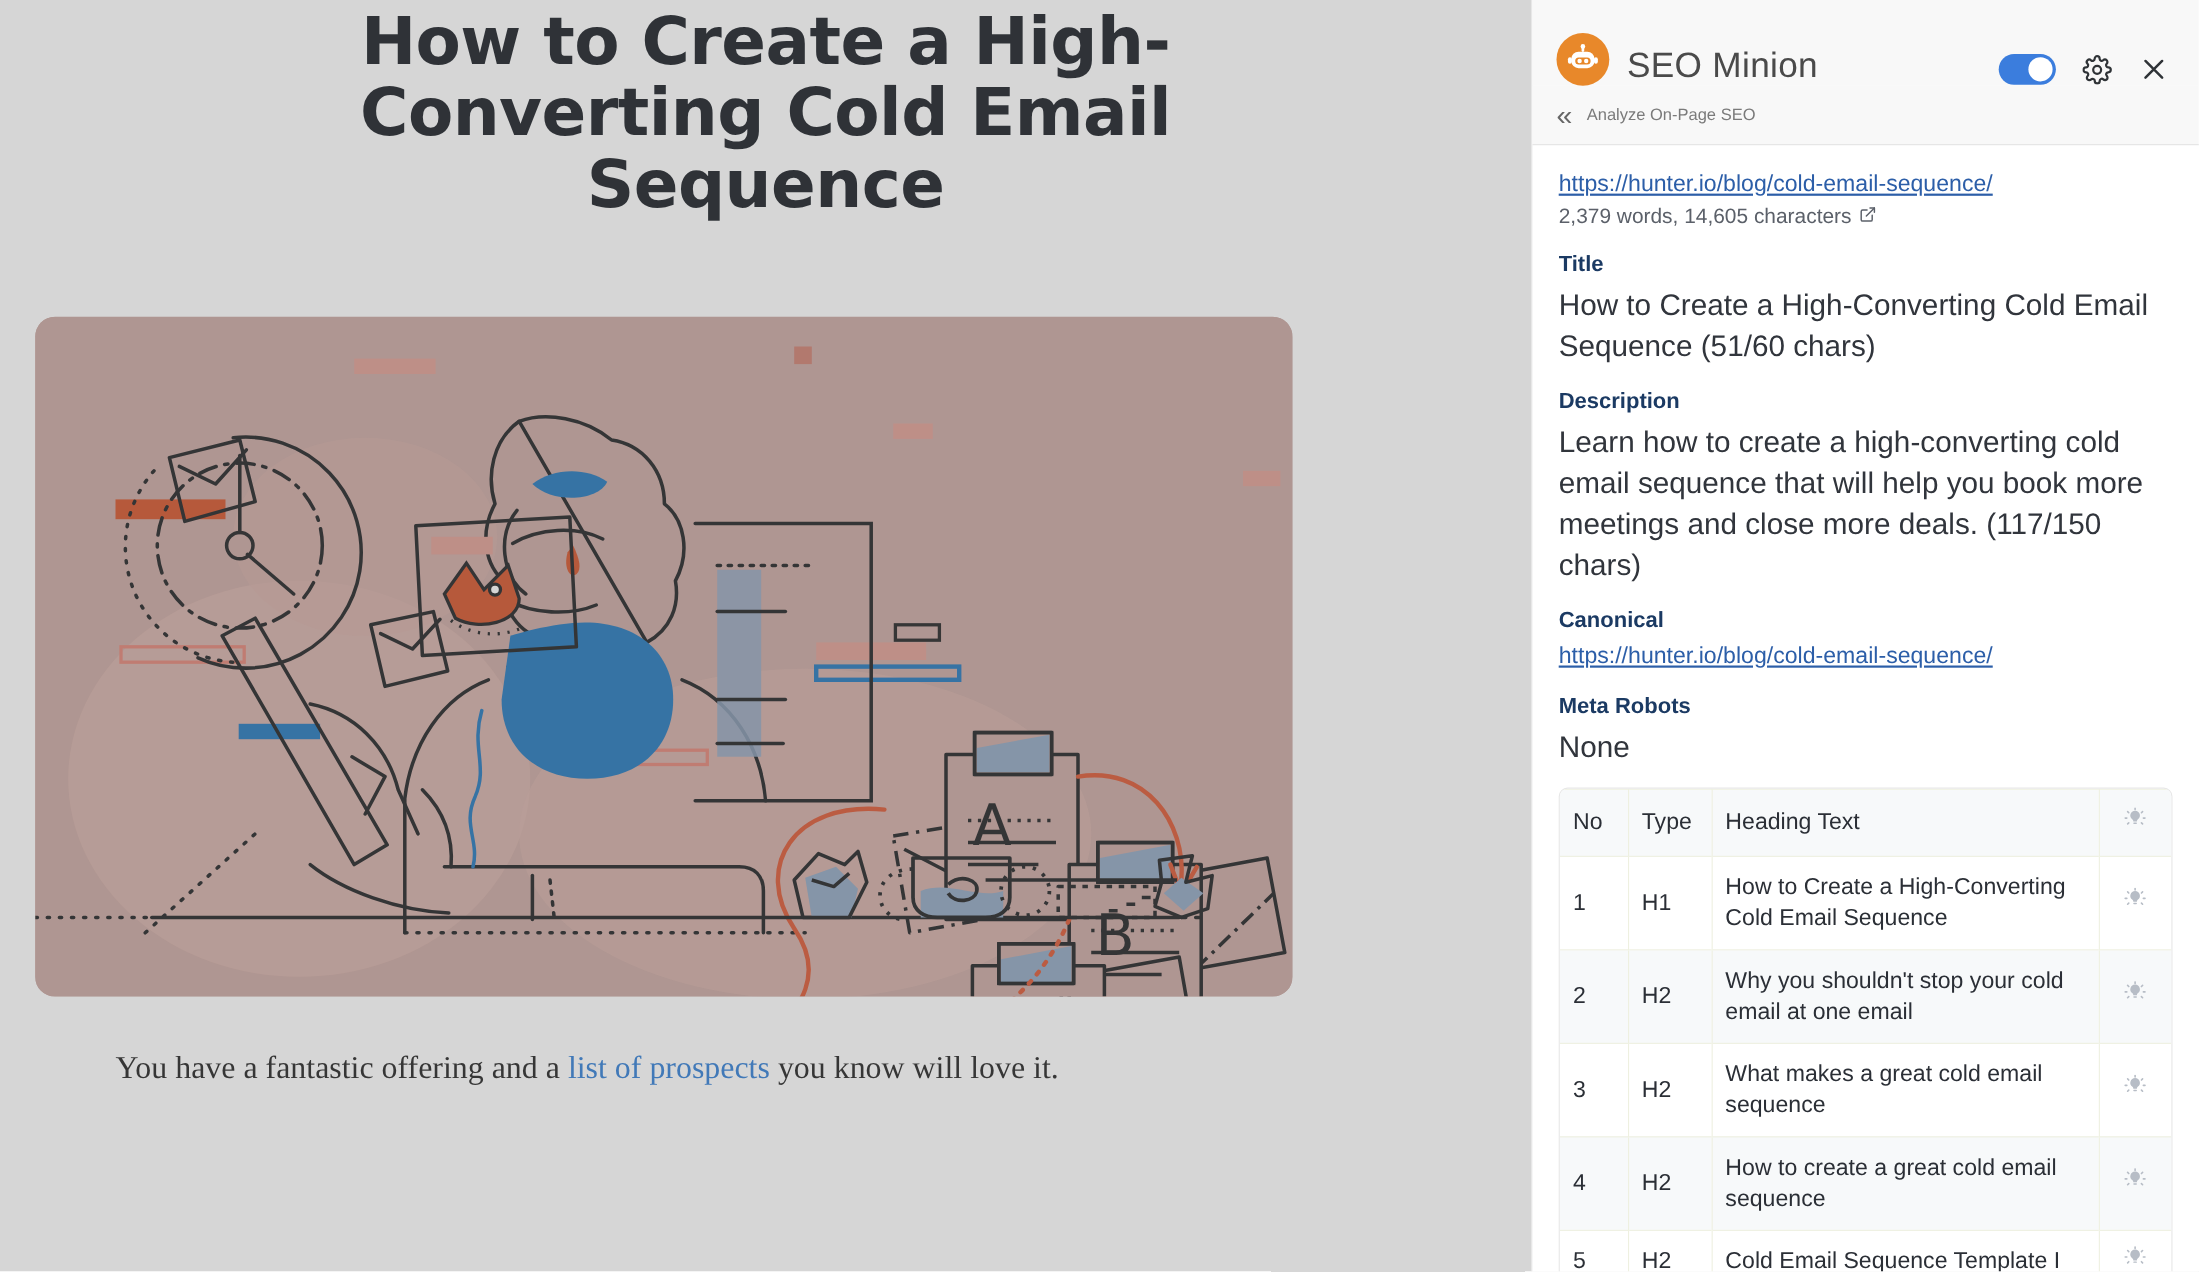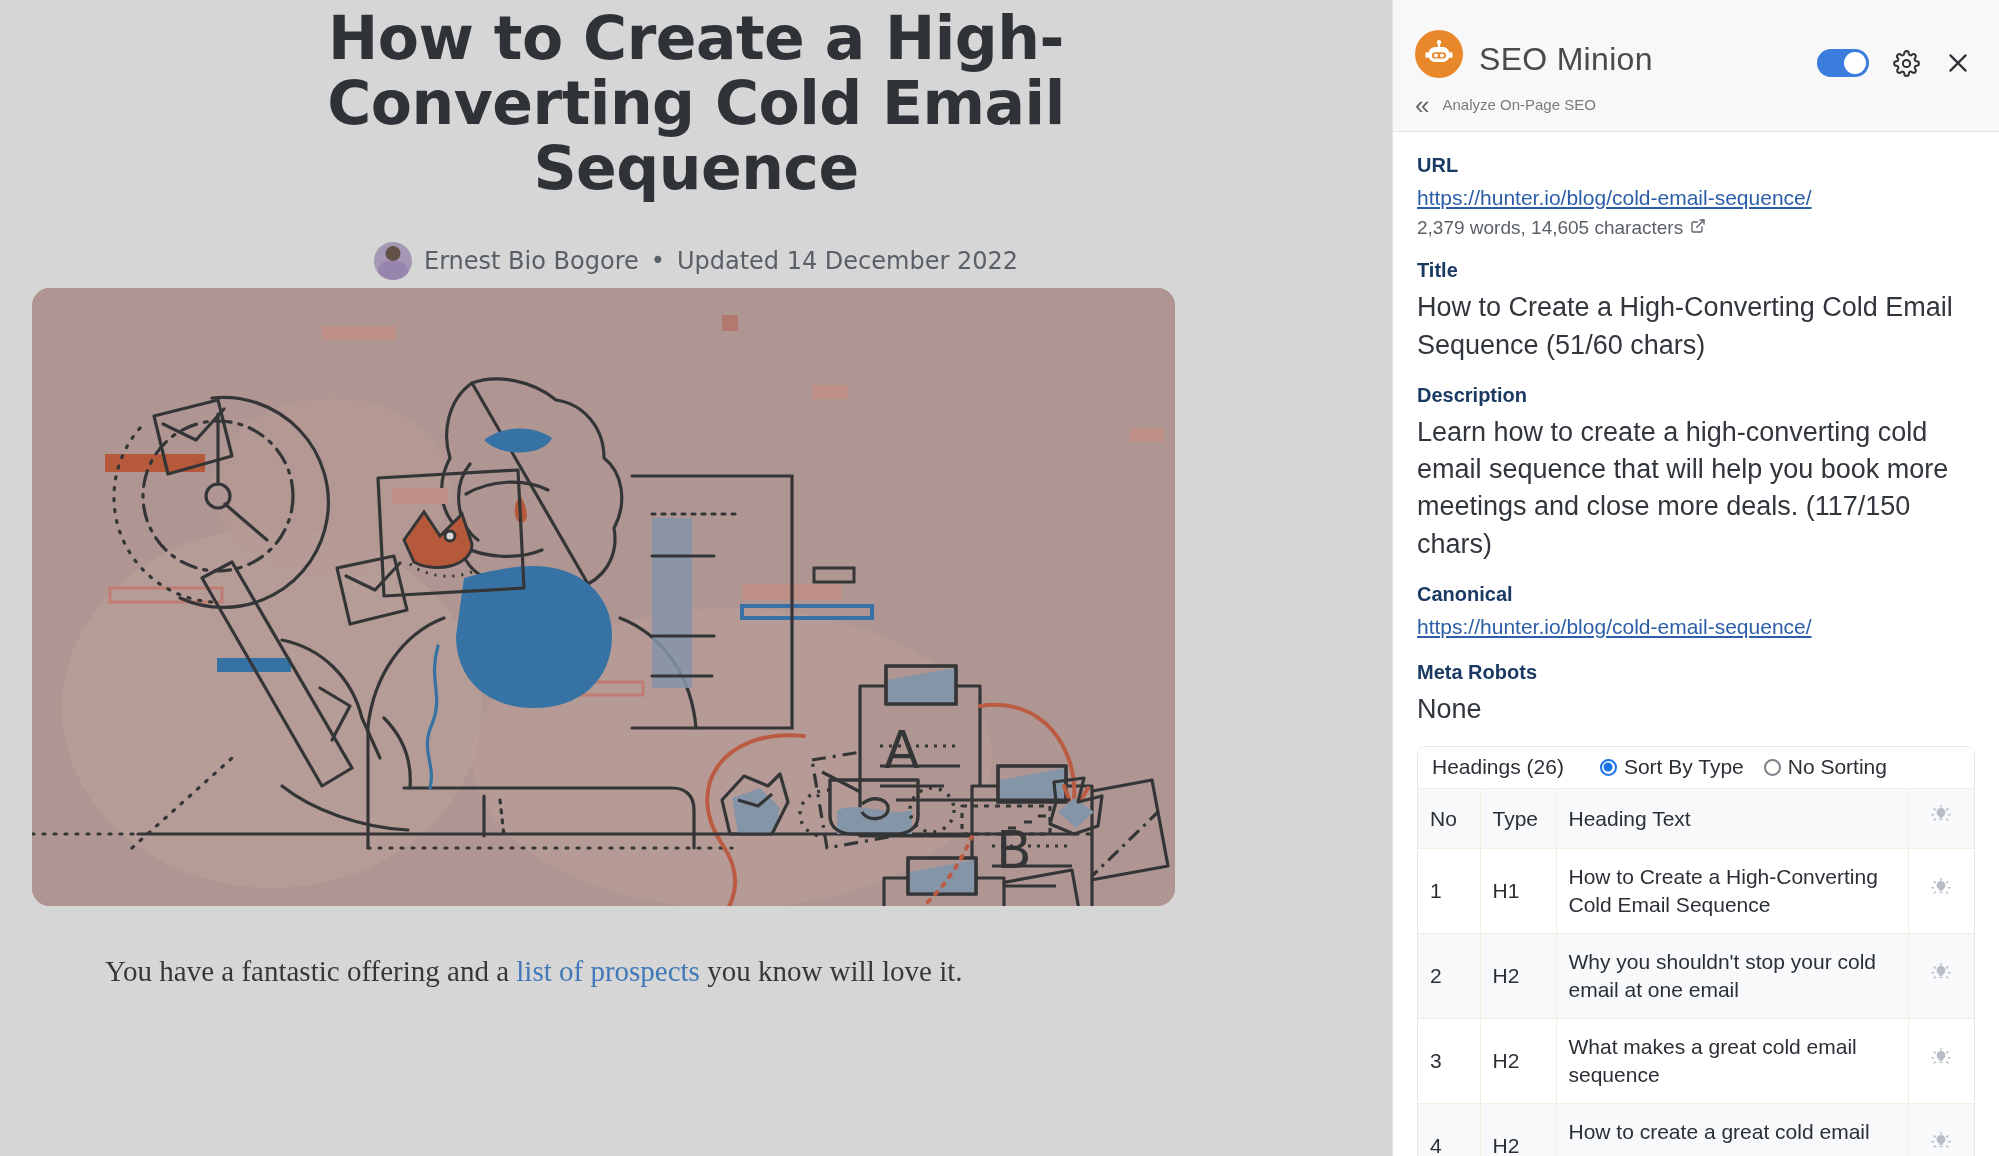--- a/index.html
+++ b/index.html
@@ -331,26 +331,20 @@
 </head>
 <body>
 
 <div id="root">
 
   <div class="article-page">
     <div class="article-inner">
 
       <h1 class="article-title">How to Create a High-Converting Cold Email Sequence</h1>
 
-      <div class="byline">
-        <span class="avatar"></span>
-        <span>Ernest Bio Bogore</span>
-        <span class="byline-dot">•</span>
-        <span>Updated 14 December 2022</span>
-      </div>
 
       <div class="hero">
         <svg viewBox="0 0 1143 618" xmlns="http://www.w3.org/2000/svg">
           <rect x="0" y="0" width="1143" height="618" fill="#c8a49e"></rect>
 
           <ellipse cx="240" cy="420" rx="210" ry="180" fill="#d6afa7" opacity="0.75"></ellipse>
           <ellipse cx="700" cy="470" rx="260" ry="150" fill="#d6afa7" opacity="0.6"></ellipse>
           <ellipse cx="300" cy="200" rx="120" ry="90" fill="#d0a8a1" opacity="0.6"></ellipse>
 
           <rect x="290" y="38" width="74" height="14" fill="#dd9a8f"></rect>
@@ -571,21 +565,20 @@
     </div>
 
     <div class="subheader">
       <span class="chev-back">«</span>
       <span class="subheader-label">Analyze On-Page SEO</span>
     </div>
 
     <div class="panel-body">
 
       <div class="field-group">
-        <div class="field-label">URL</div>
         <a class="field-link" href="#">https://hunter.io/blog/cold-email-sequence/</a>
         <div class="field-sub">
           <span>2,379 words, 14,605 characters</span>
           <span>
             <svg width="16" height="16" viewBox="0 0 24 24" fill="none" stroke="#5b6069" stroke-width="2" stroke-linecap="round" stroke-linejoin="round">
               <path d="M18 13v6a2 2 0 0 1-2 2H5a2 2 0 0 1-2-2V8a2 2 0 0 1 2-2h6"></path>
               <path d="M15 3h6v6"></path>
                 <path d="M10 14L21 3"></path>
             </svg>
           </span>
@@ -608,33 +601,20 @@
       </div>
 
       <div class="field-group tight">
         <div class="field-label">Meta Robots</div>
         <div class="field-text">None</div>
       </div>
 
     </div>
 
     <div class="headings-box">
-      <div class="headings-bar">
-        <span class="headings-count">Headings (26)</span>
-        <span class="sort-opts">
-          <label class="radio-opt">
-            <span class="radio checked"></span>
-            <span>Sort By Type</span>
-          </label>
-          <label class="radio-opt">
-            <span class="radio"></span>
-            <span>No Sorting</span>
-          </label>
-        </span>
-      </div>
 
       <table class="headings">
         <thead>
           <tr>
             <th class="col-no">No</th>
             <th class="col-type">Type</th>
             <th class="col-text">Heading Text</th>
             <th class="col-act">
               <span class="bulb">
                 <svg width="22" height="22" viewBox="0 0 24 24" fill="none" stroke="#b7bdc6" stroke-width="1.6" stroke-linecap="round">

